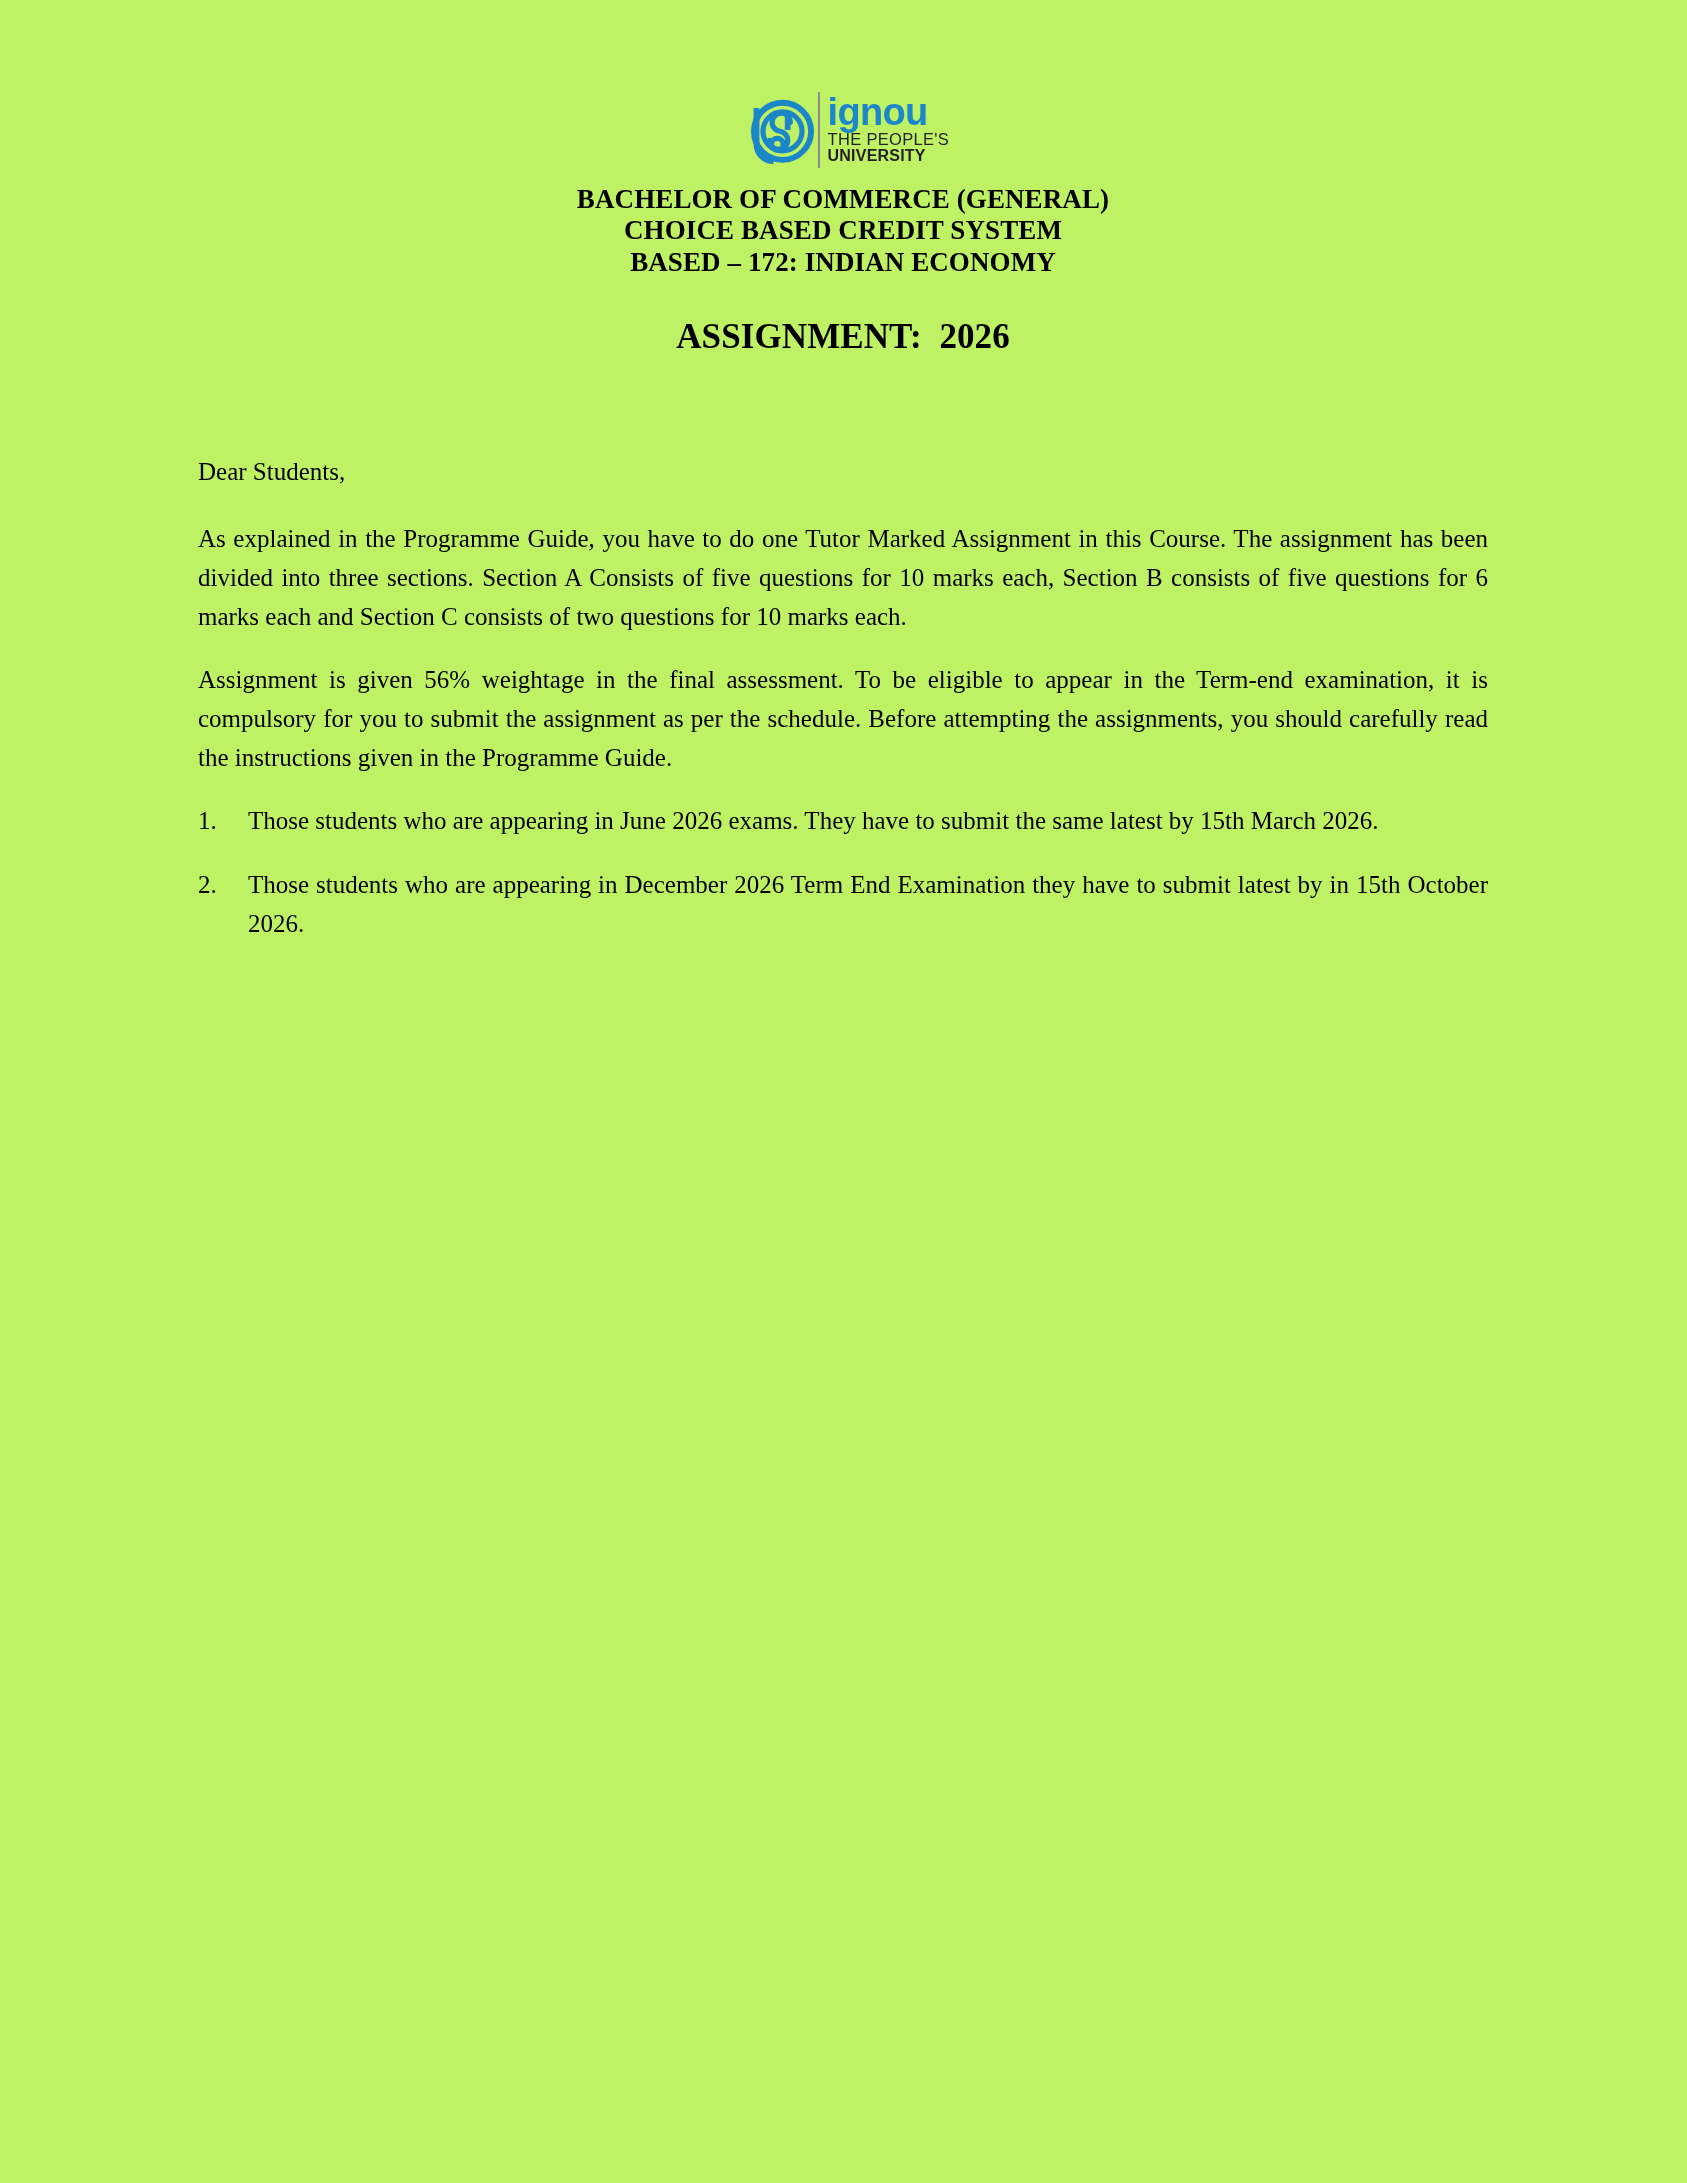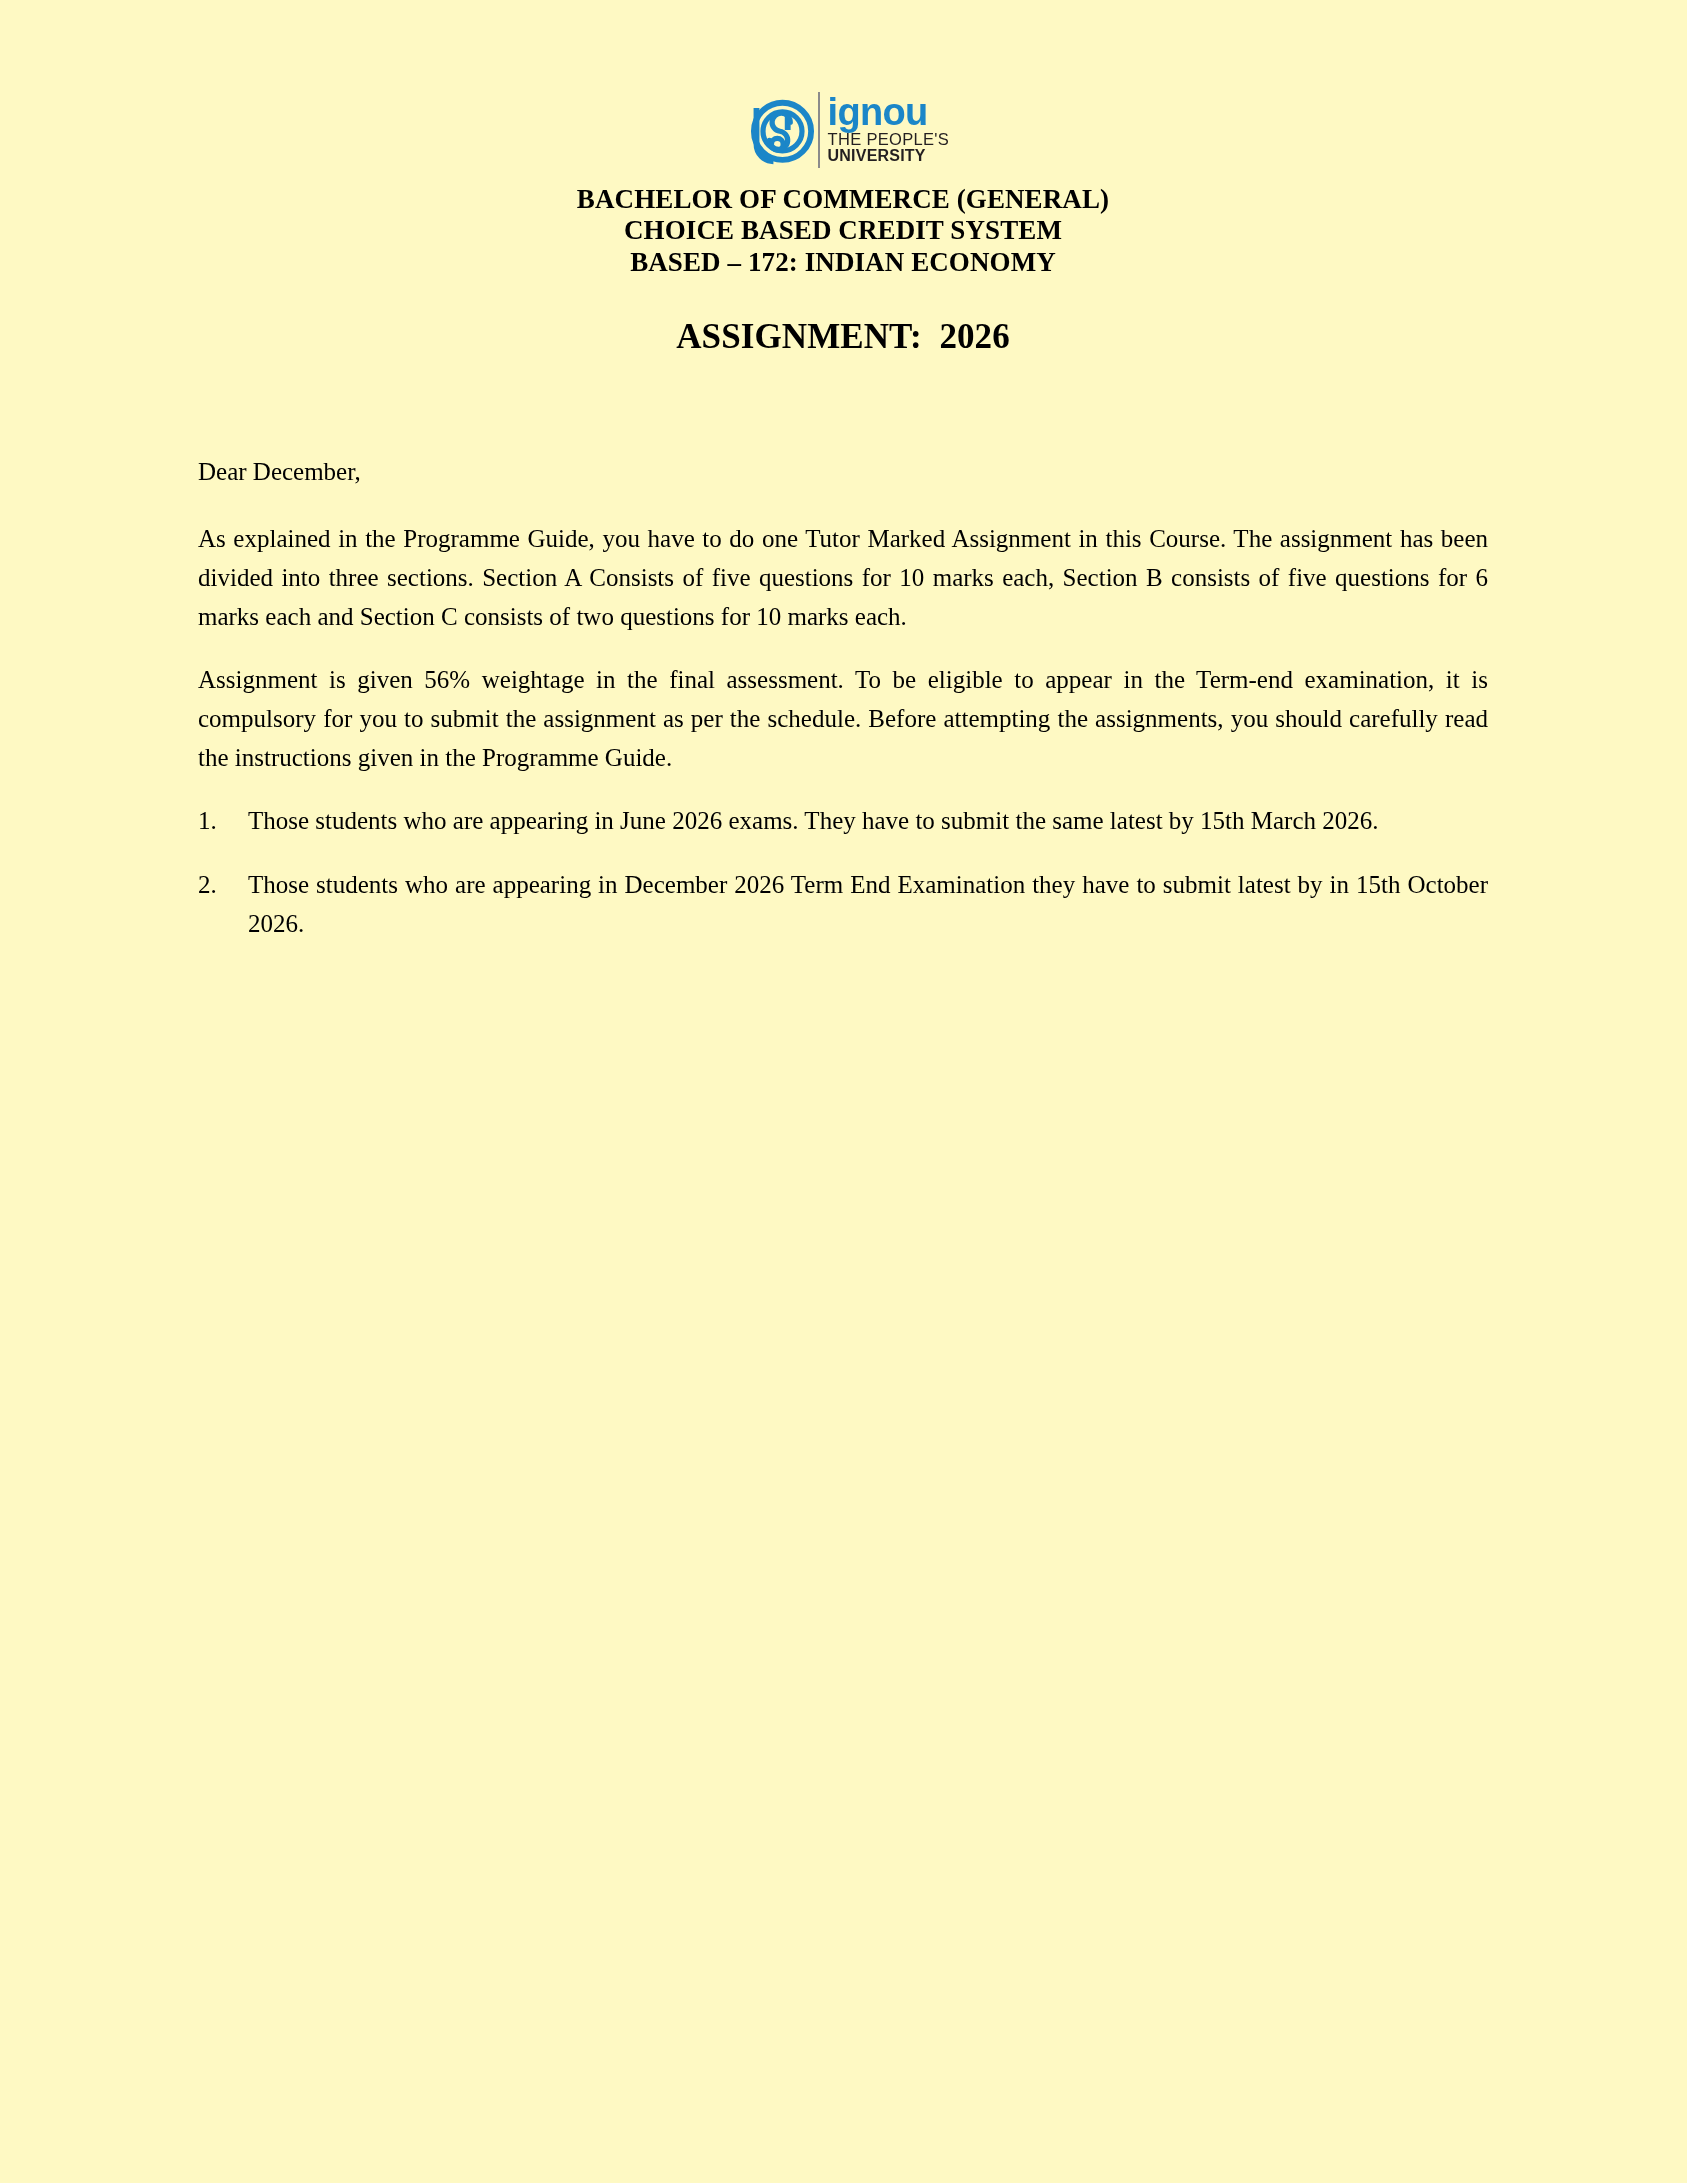--- a/index.html
+++ b/index.html
@@ -8,21 +8,21 @@
     background: #ffffff;
   }
   body {
     font-family: "Liberation Serif", "DejaVu Serif", serif;
     color: #000000;
   }
   .page {
     position: relative;
     width: 1687px;
     height: 2183px;
-    background: #fef9c3;
+    background: #bef264;
     box-sizing: border-box;
     padding: 0;
     overflow: hidden;
   }
   .content {
     position: absolute;
     left: 198px;
     top: 0;
     width: 1290px;
   }
@@ -176,21 +176,21 @@
     </div>
 
     <div class="heading-block">
       <div class="heading-line">BACHELOR OF COMMERCE (GENERAL)</div>
       <div class="heading-line">CHOICE BASED CREDIT SYSTEM</div>
       <div class="heading-line">BASED – 172: INDIAN ECONOMY</div>
     </div>
     <div class="assignment-line">ASSIGNMENT:  2026</div>
 
     <div class="body-block">
-      <p class="para salutation">Dear December,</p>
+      <p class="para salutation">Dear Students,</p>
       <p class="para">As explained in the Programme Guide, you have to do one Tutor Marked Assignment in this Course. The assignment has been divided into three sections. Section A Consists of five questions for 10 marks each, Section B consists of five questions for 6 marks each and Section C consists of two questions for 10 marks each.</p>
       <p class="para">Assignment is given 56% weightage in the final assessment. To be eligible to appear in the Term-end examination, it is compulsory for you to submit the assignment as per the schedule. Before attempting the assignments, you should carefully read the instructions given in the Programme Guide.</p>
 
       <ol class="numbered">
         <li>
           <span class="marker">1.</span>
           <span>Those students who are appearing in June 2026 exams. They have to submit the same latest by 15th March 2026.</span>
         </li>
         <li>
           <span class="marker">2.</span>

